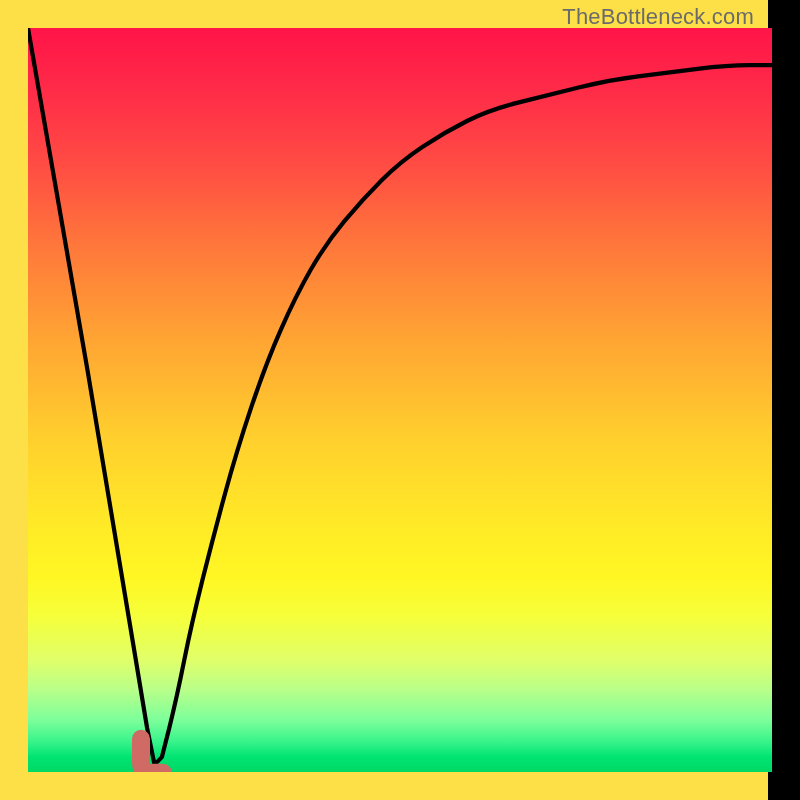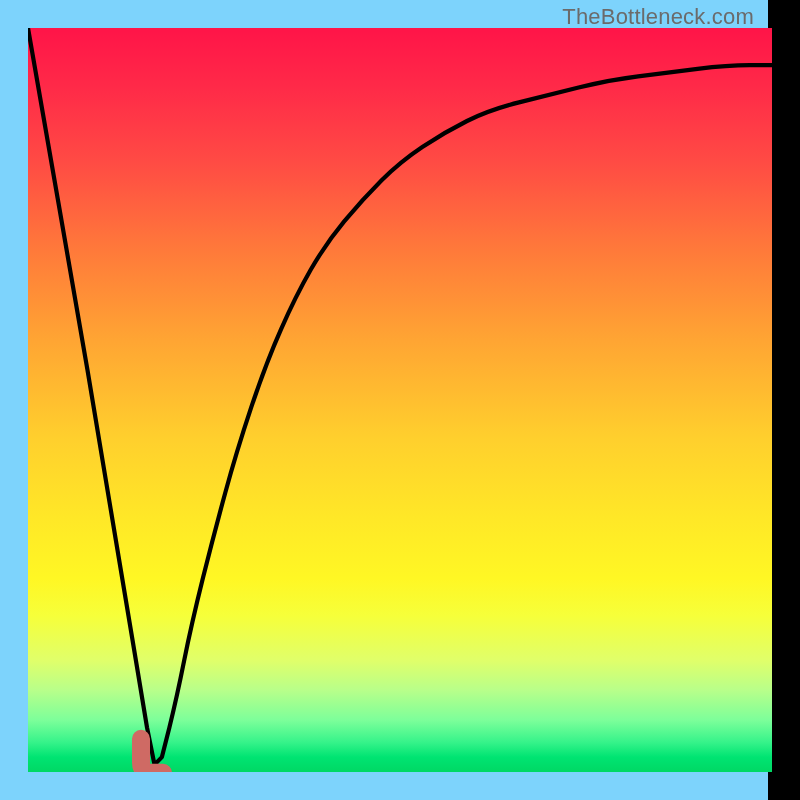--- a/index.html
+++ b/index.html
@@ -8,21 +8,21 @@
     width: 800px;
     height: 800px;
     background: #000;
     overflow: hidden;
     font-family: Arial, Helvetica, sans-serif;
   }
   .frame {
     position: relative;
     width: 768px;
     height: 800px;
-    background: #7dd3fc;
+    background: #fde047;
   }
   .plot-area {
     position: absolute;
     left: 28px;
     top: 28px;
     width: 744px;
     height: 744px;
     overflow: hidden;
   }
   .gradient-bg {

